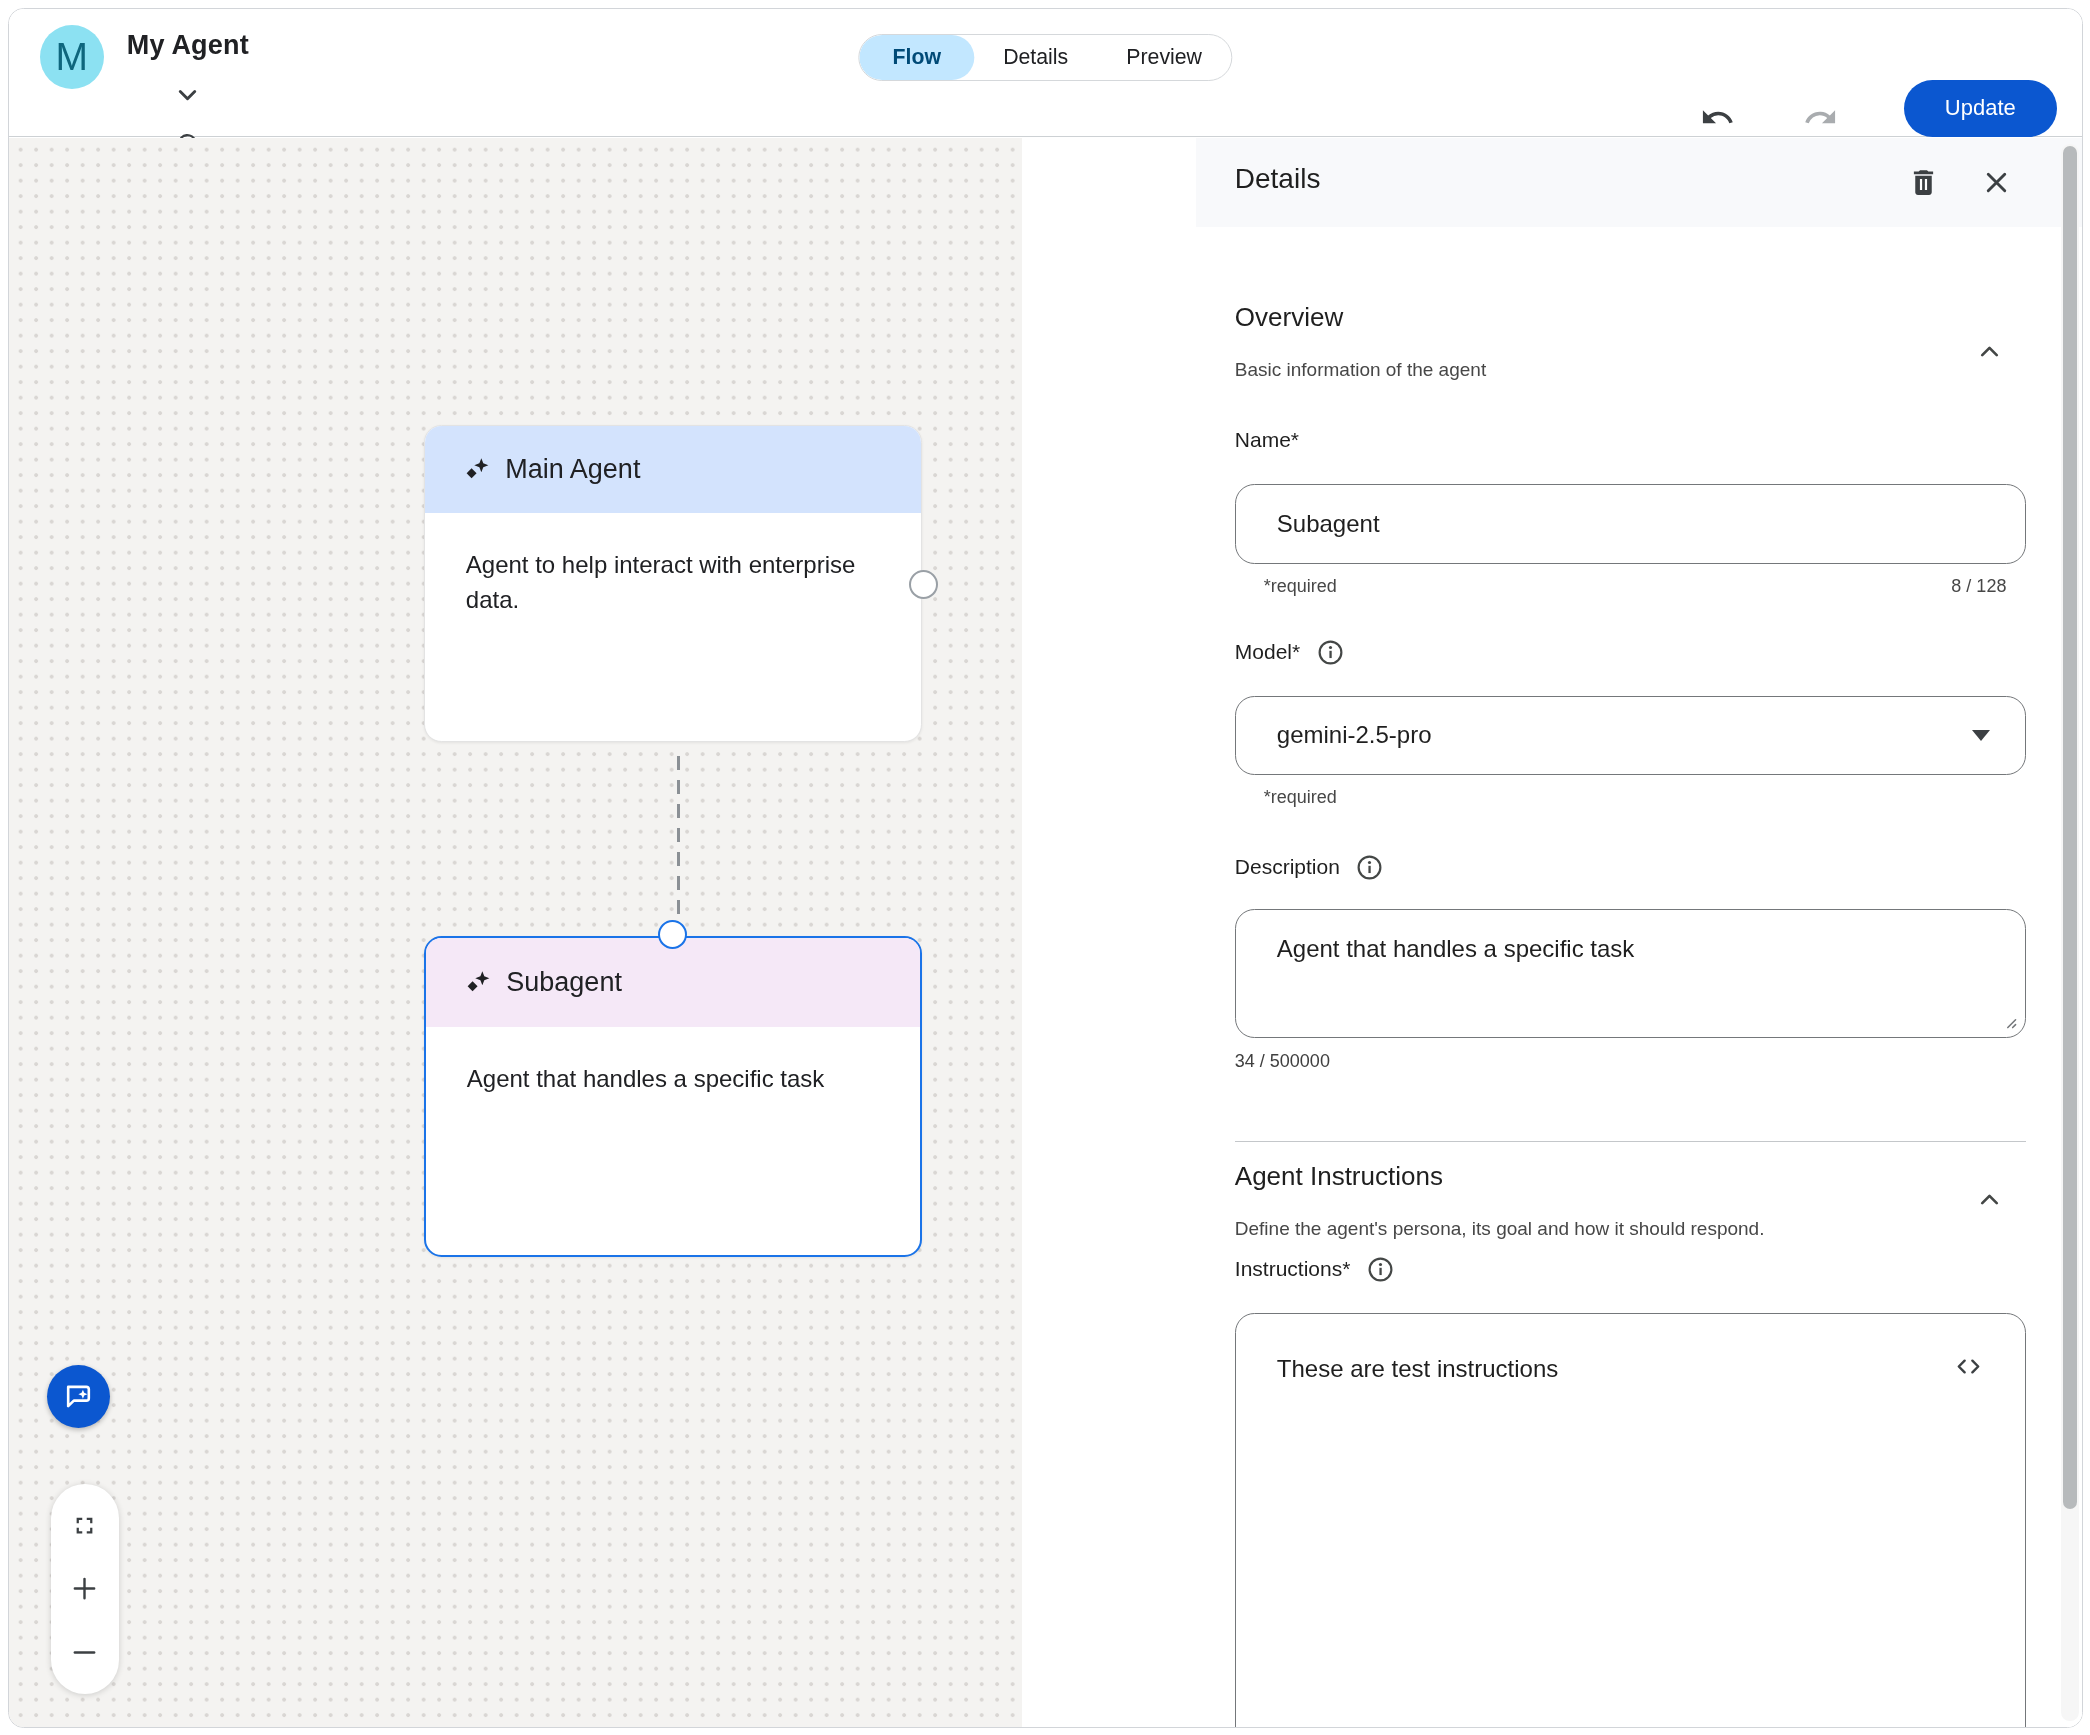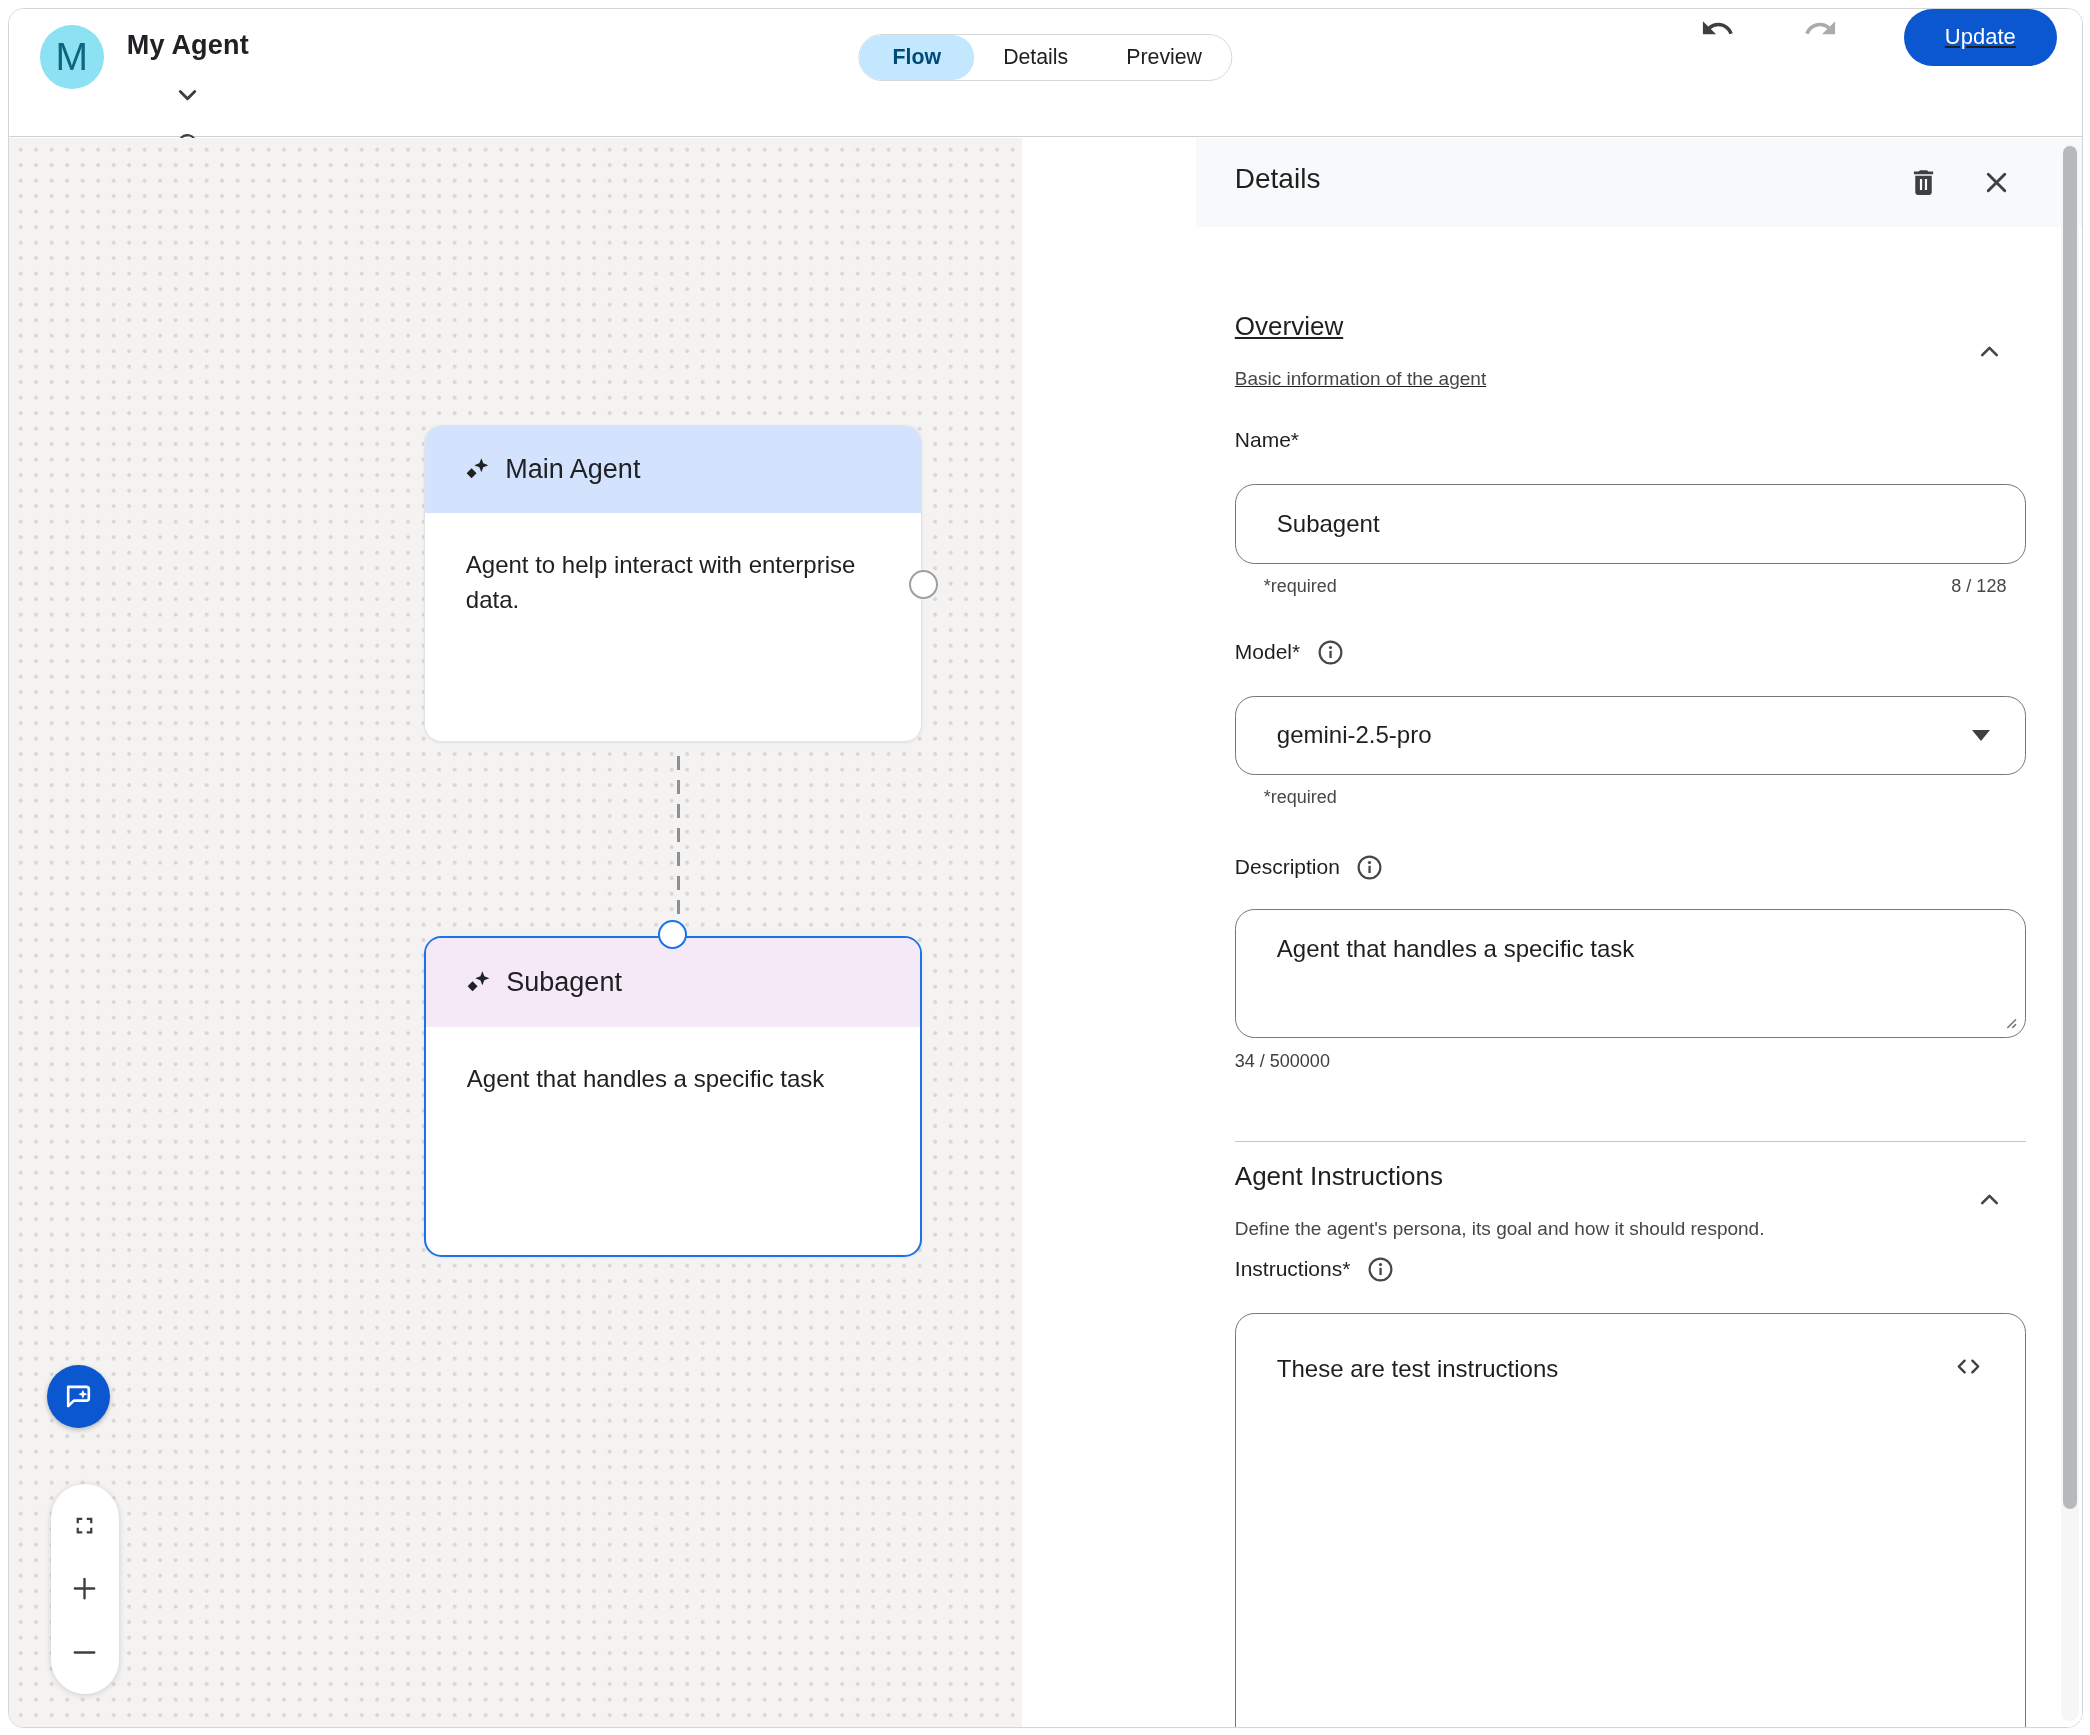--- a/index.html
+++ b/index.html
@@ -20,21 +20,21 @@
   .titlewrap{position:absolute;left:118px;top:21.3px;}
   .titlerow{display:flex;align-items:center;gap:19.4px;flex-direction:column;}
   .apptitle{font-size:27px;font-weight:700;color:#202124;letter-spacing:0.2px;}
   .subtitle{font-size:18.4px;color:#444746;margin-top:5.8px;}
   .ic{display:inline-flex;align-items:center;justify-content:center;}
   .tabs{position:absolute;left:50%;top:25px;transform:translateX(-50%);
     height:47px;border:1.5px solid #d5d8db;border-radius:27px;background:#fff;
     display:flex;align-items:stretch;overflow:hidden;}
   .tab{display:flex;align-items:center;padding:0 29px;font-size:21.3px;color:#202124;cursor:pointer;}
   .tab.active{background:#c2e7ff;color:#004a77;font-weight:700;border-radius:27px;padding:0 33px;}
-  .hdr-actions{position:absolute;right:25px;top:0;height:128px;display:flex;align-items:flex-start;gap:64px;text-decoration:underline;}
+  .hdr-actions{position:absolute;right:25px;top:0;height:128px;display:flex;align-items:flex-end;gap:64px;}
   .iconbtn{width:39px;height:39px;display:flex;align-items:center;justify-content:center;cursor:pointer;}
   .btn-update{background:#0b57d0;color:#fff;font-size:22px;font-weight:500;border:none;
     border-radius:31px;padding:15.5px 41px;cursor:pointer;}
   
   .canvas{position:absolute;left:0;top:129px;width:1013px;bottom:0;
     background-color:#f4f3f1;
     background-image:radial-gradient(#d9d6d3 1.9px, transparent 2.1px);
     background-size:15.5px 15.5px;background-position:3.9px 3.9px;overflow:hidden;}
   .node{position:absolute;width:498px;background:#fff;border-radius:17.5px;
     border:1.5px solid #e3e3e3;box-shadow:0 1px 2.9px rgba(0,0,0,.07);overflow:hidden;}
@@ -199,21 +199,21 @@
       </span>
       <span class="iconbtn close">
         <svg width="33" height="33" viewBox="0 0 24 24">
               <path d="M6 6l12 12M18 6L6 18" stroke="#3c4043" stroke-width="2.1" stroke-linecap="round"></path>
             </svg>
       </span>
     </div>
 
     <div class="pbody">
 
-      <div class="content" style="top:84px;text-decoration:underline;">
+      <div class="content" style="top:75px;">
         <div class="sec-head">Overview</div>
         <div class="sec-sub">Basic information of the agent</div>
       </div>
       <span class="collapse" style="left:776px;top:107px;">
         <svg width="29" height="29" viewBox="0 0 24 24">
               <path d="M6 15l6-6 6 6" fill="none" stroke="#444746" stroke-width="2.2" stroke-linecap="round" stroke-linejoin="round"></path>
             </svg>
       </span>
 
       <div class="content" style="top:201px;">

